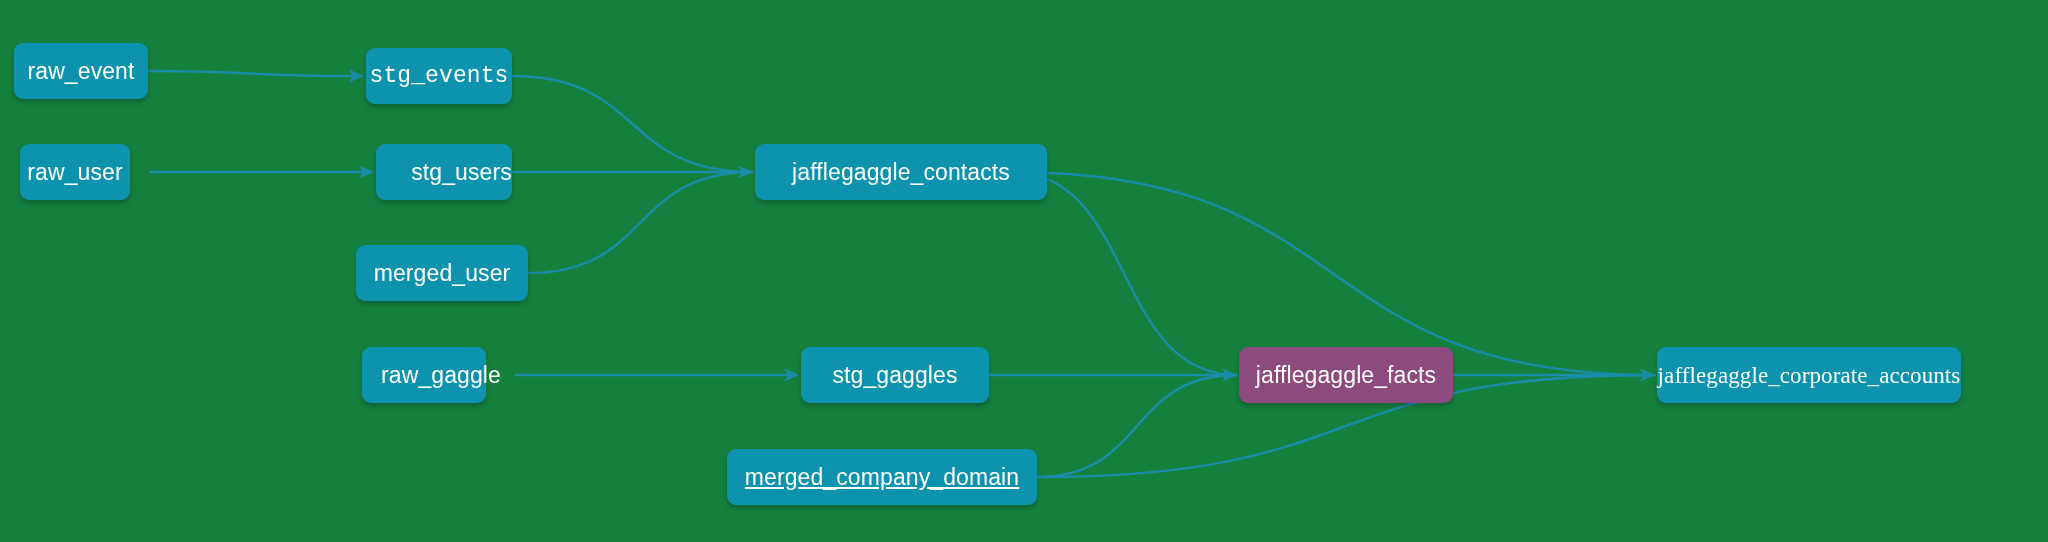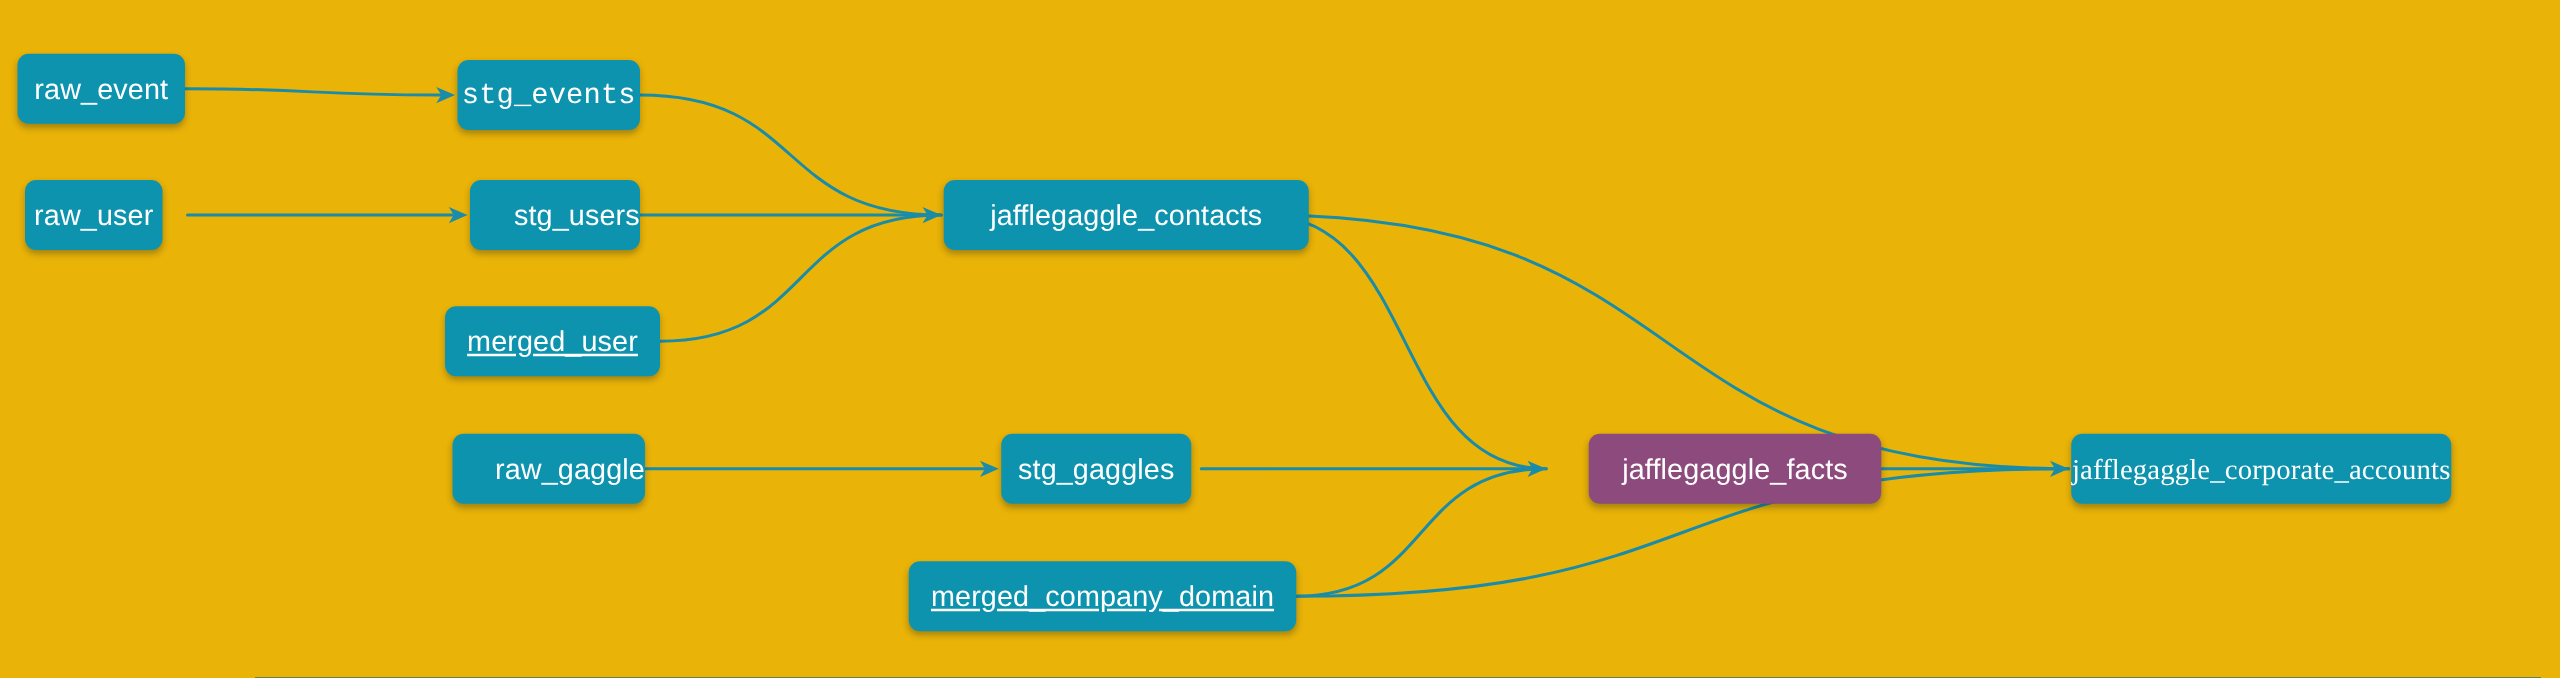--- a/index.html
+++ b/index.html
@@ -49,21 +49,21 @@
   }
   .node-default { background: #0e93ae; }
   .node-highlight { background: #8c4a7d; }
   .node-label {
     pointer-events: none;
   }
 </style>
 </head>
 <body>
 
-<div id="canvas" style="background: #eab308;">
+<div id="canvas" style="background: #15803d;">
   <svg id="edge-layer" viewBox="0 0 2048 542" width="2048" height="542" xmlns="http://www.w3.org/2000/svg" aria-hidden="true">
       <path class="edge-path" d="M 148 71 C 260.2 71, 239.8 76, 352 76" stroke="#1a8ca8"></path>
       <path class="arrow-head" d="M 364 76 L 349 69.5 L 353 76 L 349 82.5 Z" fill="#1a8ca8"></path>
       <path class="edge-path" d="M 150 172 C 266.6 172, 245.39999999999998 172, 362 172" stroke="#1a8ca8"></path>
       <path class="arrow-head" d="M 374 172 L 359 165.5 L 363 172 L 359 178.5 Z" fill="#1a8ca8"></path>
       <path class="edge-path" d="M 516 375 C 665.05 375, 637.95 375, 787 375" stroke="#1a8ca8"></path>
       <path class="arrow-head" d="M 799 375 L 784 368.5 L 788 375 L 784 381.5 Z" fill="#1a8ca8"></path>
       <path class="edge-path" d="M 512 76 C 644.55 76, 620.45 172, 753 172" stroke="#1a8ca8"></path>
       <path class="edge-path" d="M 512 172 C 637.95 172, 615.05 172, 741 172" stroke="#1a8ca8"></path>
       <path class="arrow-head" d="M 753 172 L 738 165.5 L 742 172 L 738 178.5 Z" fill="#1a8ca8"></path>
@@ -83,35 +83,35 @@
       </div>
       <div class="node node-default" style="left: 366px; top: 48px; width: 146px; height: 56px; background: rgb(14, 147, 174); color: rgb(255, 255, 255); font-family: Liberation Mono, monospace;">
         <span class="node-label">stg_events</span>
       </div>
       <div class="node node-default" style="left: 20px; top: 144px; width: 110px; height: 56px; background: rgb(14, 147, 174); color: rgb(255, 255, 255);">
         <span class="node-label">raw_user</span>
       </div>
       <div class="node node-default" style="left: 376px; top: 144px; width: 136px; height: 56px; background: rgb(14, 147, 174); color: rgb(255, 255, 255); padding-left: 35px;">
         <span class="node-label">stg_users</span>
       </div>
-      <div class="node node-default" style="left: 356px; top: 245px; width: 172px; height: 56px; background: rgb(14, 147, 174); color: rgb(255, 255, 255); text-decoration: underline;">
+      <div class="node node-default" style="left: 356px; top: 245px; width: 172px; height: 56px; background: rgb(14, 147, 174); color: rgb(255, 255, 255);">
         <span class="node-label">merged_user</span>
       </div>
-      <div class="node node-default" style="left: 362px; top: 347px; width: 154px; height: 56px; background: rgb(14, 147, 174); color: rgb(255, 255, 255); padding-left: 34px;">
+      <div class="node node-default" style="left: 362px; top: 347px; width: 124px; height: 56px; background: rgb(14, 147, 174); color: rgb(255, 255, 255); padding-left: 34px;">
         <span class="node-label">raw_gaggle</span>
       </div>
-      <div class="node node-default" style="left: 801px; top: 347px; width: 152px; height: 56px; background: rgb(14, 147, 174); color: rgb(255, 255, 255);">
+      <div class="node node-default" style="left: 801px; top: 347px; width: 188px; height: 56px; background: rgb(14, 147, 174); color: rgb(255, 255, 255);">
         <span class="node-label">stg_gaggles</span>
       </div>
       <div class="node node-default" style="left: 755px; top: 144px; width: 292px; height: 56px; background: rgb(14, 147, 174); color: rgb(255, 255, 255);">
         <span class="node-label">jafflegaggle_contacts</span>
       </div>
       <div class="node node-default" style="left: 727px; top: 449px; width: 310px; height: 56px; background: rgb(14, 147, 174); color: rgb(255, 255, 255); text-decoration: underline;">
         <span class="node-label">merged_company_domain</span>
       </div>
-      <div class="node node-highlight" style="left: 1239px; top: 347px; width: 234px; height: 56px; background: rgb(140, 74, 125); color: rgb(255, 255, 255); margin-left: 32px;">
+      <div class="node node-highlight" style="left: 1239px; top: 347px; width: 214px; height: 56px; background: rgb(140, 74, 125); color: rgb(255, 255, 255);">
         <span class="node-label">jafflegaggle_facts</span>
       </div>
       <div class="node node-default" style="left: 1657px; top: 347px; width: 304px; height: 56px; background: rgb(14, 147, 174); color: rgb(255, 255, 255); font-family: Liberation Serif, serif;">
         <span class="node-label">jafflegaggle_corporate_accounts</span>
       </div>
     </div>
 </div>
 
 </body></html>

